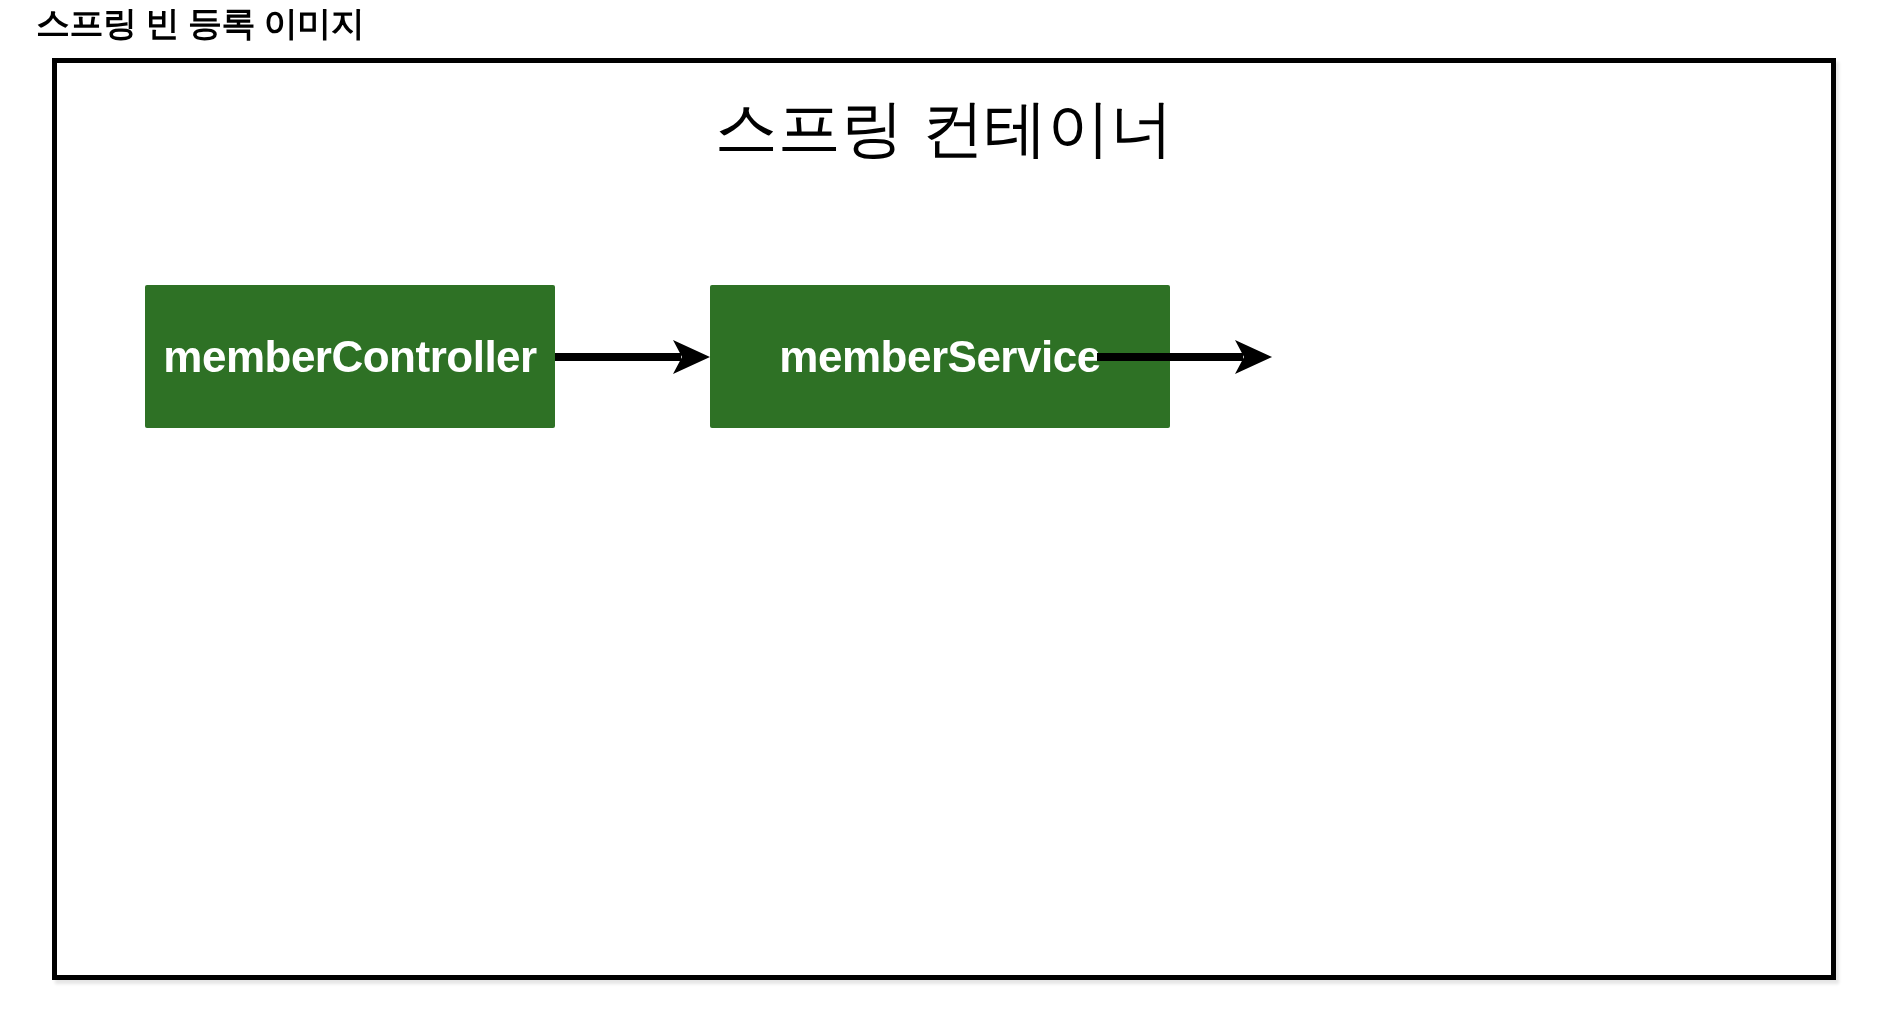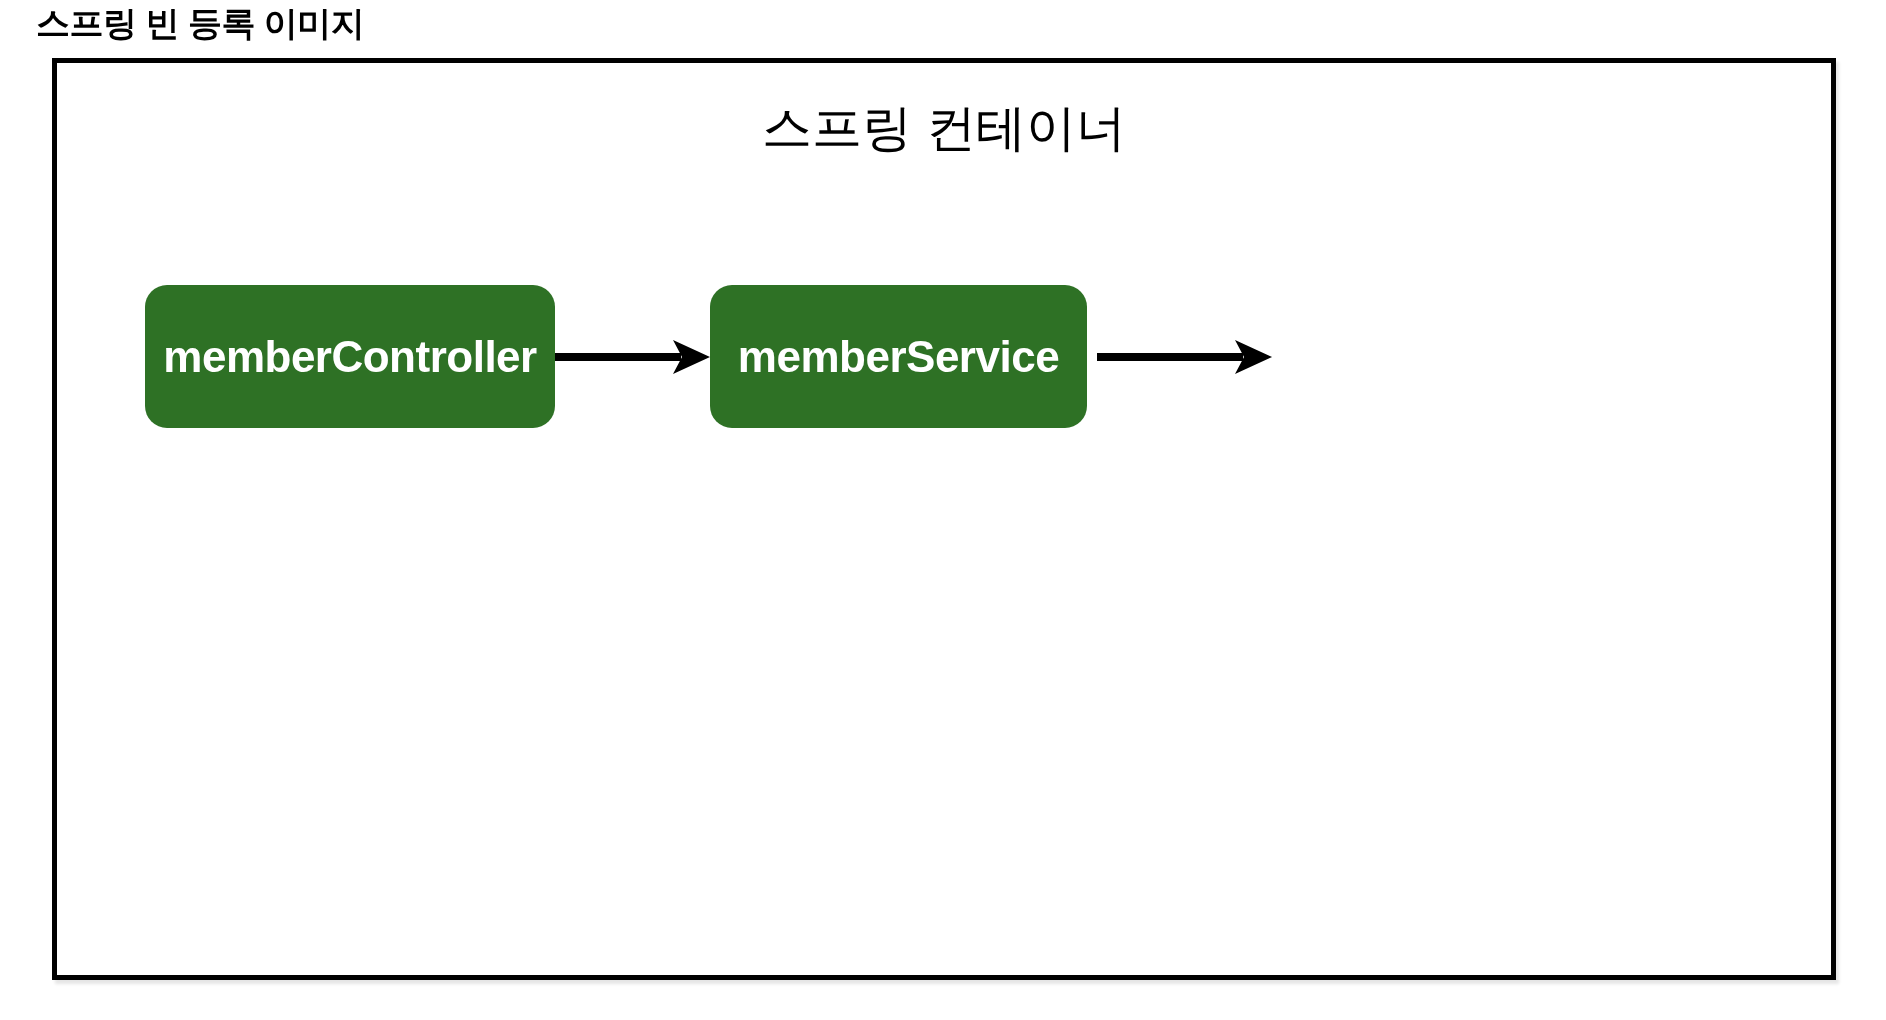--- a/index.html
+++ b/index.html
@@ -36,45 +36,45 @@
     border: 5px solid #000000;
     background: #ffffff;
     box-shadow: 3px 4px 3px rgba(0,0,0,0.10);
   }
   .container-title {
     position: absolute;
     left: 0;
     top: 26px;
     width: 100%;
     text-align: center;
-    font-size: 50px;
+    font-size: 63px;
     line-height: 78px;
     font-weight: 500;
     color: #000000;
     letter-spacing: 0px;
     white-space: nowrap;
   }
   .bean {
     position: absolute;
     top: 222px;
     height: 143px;
     box-sizing: border-box;
-    border-radius: 22px;
+    border-radius: 2px;
     background: #2e7125;
     color: #ffffff;
     display: flex;
     align-items: center;
     justify-content: center;
     font-size: 44px;
     font-weight: 700;
     letter-spacing: -0.5px;
     white-space: nowrap;
   }
   .bean-controller { left: 88px;   width: 410px; }
-  .bean-service    { left: 653px;  width: 377px; }
+  .bean-service    { left: 653px;  width: 460px; }
   .bean-repository { left: 1215px; width: 468px; }
   .arrow {
     position: absolute;
     top: 266px;
     height: 56px;
   }
   .arrow-1 { left: 498px;  width: 155px; }
   .arrow-2 { left: 1040px; width: 175px; }
   .arrow svg { display: block; width: 100%; height: 100%; }
 </style>

